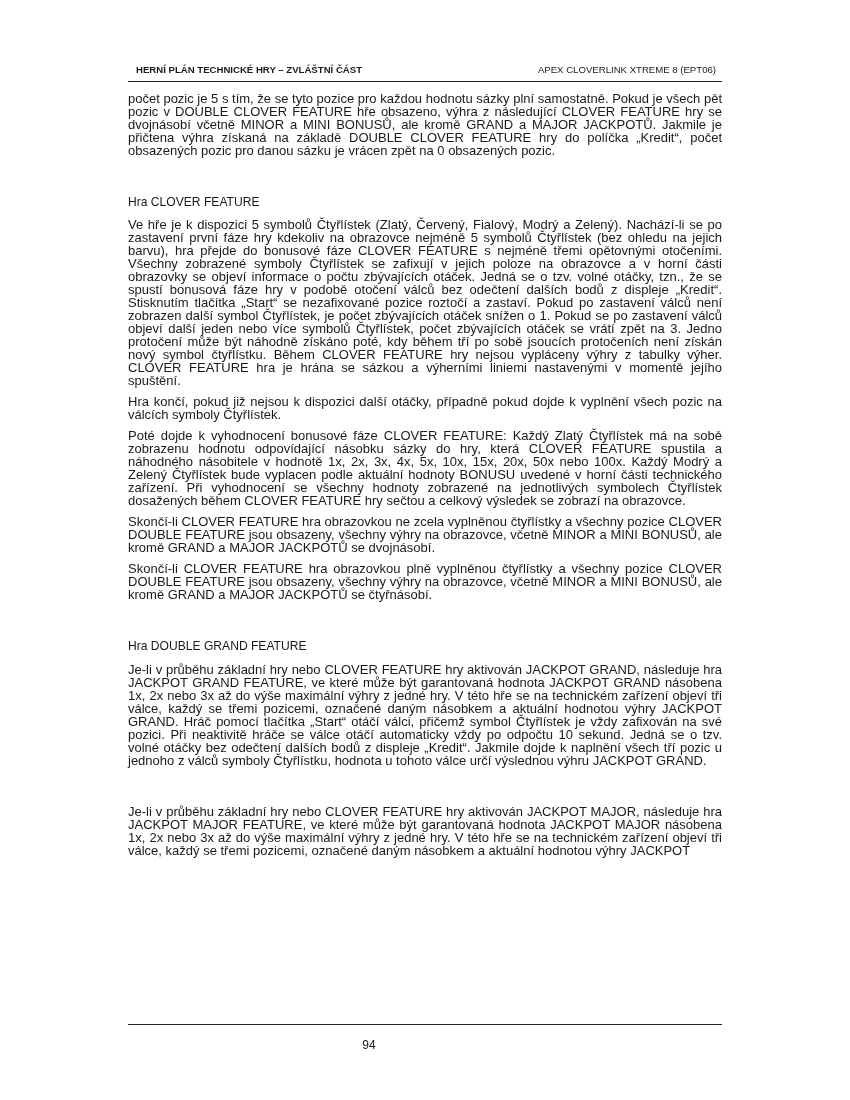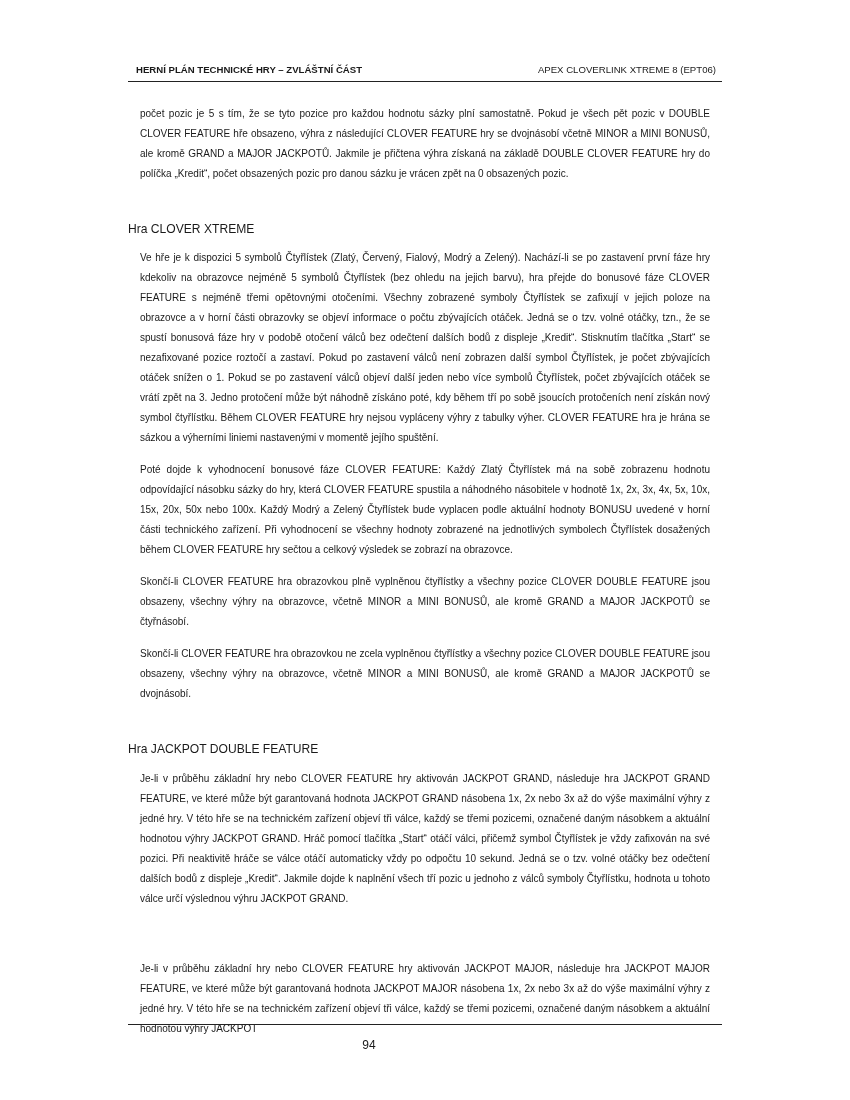--- a/index.html
+++ b/index.html
@@ -3,21 +3,21 @@
 <meta charset="utf-8">
 <style>
   html, body { margin: 0; padding: 0; background: #ffffff; }
   body { width: 850px; height: 1100px; position: relative; overflow: hidden;
          font-family: "Liberation Sans", sans-serif; color: #1a1a1a; }
   .page-header { position: absolute; left: 128px; top: 61px; width: 594px; height: 20px;
                  border-bottom: 1.5px solid #222; font-size: 9.6px; }
   .page-header .left { position: absolute; left: 8px; top: 3px; font-weight: bold; }
   .page-header .right { position: absolute; right: 6px; top: 3px; }
   .content { position: absolute; left: 128px; top: 92px; width: 594px; }
-  p { margin: 12px; font-size: 10px; line-height: 20px; text-align: justify; }
+  p { margin: 0; font-size: 13px; line-height: 13px; text-align: justify; }
   p.para { margin-bottom: 8px; }
   h2 { font-weight: normal; font-size: 12.1px; line-height: 14.3px; margin: 0 0 9px 0; }
   .gap-large { height: 30px; }
   .page-footer { position: absolute; left: 128px; top: 1024px; width: 594px;
                  border-top: 1.5px solid #222; }
   .page-number { position: absolute; left: 0; width: 738px; top: 1038px;
                  text-align: center; font-size: 12px; }
 </style>
 </head>
 <body>
@@ -26,31 +26,32 @@
   <span class="left">HERNÍ PLÁN TECHNICKÉ HRY – ZVLÁŠTNÍ ČÁST</span>
   <span class="right">APEX CLOVERLINK XTREME 8 (EPT06)</span>
 </div>
 
 <div class="content">
   <p class="para">počet pozic je 5 s tím, že se tyto pozice pro každou hodnotu sázky plní samostatně. Pokud je všech pět pozic v DOUBLE CLOVER FEATURE hře obsazeno, výhra z následující CLOVER FEATURE hry se dvojnásobí včetně MINOR a MINI BONUSŮ, ale kromě GRAND a MAJOR JACKPOTŮ. Jakmile je přičtena výhra získaná na základě DOUBLE CLOVER FEATURE hry do políčka „Kredit“, počet obsazených pozic pro danou sázku je vrácen zpět na 0 obsazených pozic.</p>
 
   <div class="gap-large"></div>
 
   <section>
-    <h2>Hra CLOVER XTREME</h2>
+    <h2>Hra CLOVER FEATURE</h2>
     <p class="para">Ve hře je k dispozici 5 symbolů Čtyřlístek (Zlatý, Červený, Fialový, Modrý a Zelený). Nachází-li se po zastavení první fáze hry kdekoliv na obrazovce nejméně 5 symbolů Čtyřlístek (bez ohledu na jejich barvu), hra přejde do bonusové fáze CLOVER FEATURE s nejméně třemi opětovnými otočeními. Všechny zobrazené symboly Čtyřlístek se zafixují v jejich poloze na obrazovce a v horní části obrazovky se objeví informace o počtu zbývajících otáček. Jedná se o tzv. volné otáčky, tzn., že se spustí bonusová fáze hry v podobě otočení válců bez odečtení dalších bodů z displeje „Kredit“. Stisknutím tlačítka „Start“ se nezafixované pozice roztočí a zastaví. Pokud po zastavení válců není zobrazen další symbol Čtyřlístek, je počet zbývajících otáček snížen o 1. Pokud se po zastavení válců objeví další jeden nebo více symbolů Čtyřlístek, počet zbývajících otáček se vrátí zpět na 3. Jedno protočení může být náhodně získáno poté, kdy během tří po sobě jsoucích protočeních není získán nový symbol čtyřlístku. Během CLOVER FEATURE hry nejsou vypláceny výhry z tabulky výher. CLOVER FEATURE hra je hrána se sázkou a výherními liniemi nastavenými v momentě jejího spuštění.</p>
+    <p class="para">Hra končí, pokud již nejsou k dispozici další otáčky, případně pokud dojde k vyplnění všech pozic na válcích symboly Čtyřlístek.</p>
     <p class="para">Poté dojde k vyhodnocení bonusové fáze CLOVER FEATURE: Každý Zlatý Čtyřlístek má na sobě zobrazenu hodnotu odpovídající násobku sázky do hry, která CLOVER FEATURE spustila a náhodného násobitele v hodnotě 1x, 2x, 3x, 4x, 5x, 10x, 15x, 20x, 50x nebo 100x. Každý Modrý a Zelený Čtyřlístek bude vyplacen podle aktuální hodnoty BONUSU uvedené v horní části technického zařízení. Při vyhodnocení se všechny hodnoty zobrazené na jednotlivých symbolech Čtyřlístek dosažených během CLOVER FEATURE hry sečtou a celkový výsledek se zobrazí na obrazovce.</p>
+    <p class="para">Skončí-li CLOVER FEATURE hra obrazovkou ne zcela vyplněnou čtyřlístky a všechny pozice CLOVER DOUBLE FEATURE jsou obsazeny, všechny výhry na obrazovce, včetně MINOR a MINI BONUSŮ, ale kromě GRAND a MAJOR JACKPOTŮ se dvojnásobí.</p>
     <p class="para">Skončí-li CLOVER FEATURE hra obrazovkou plně vyplněnou čtyřlístky a všechny pozice CLOVER DOUBLE FEATURE jsou obsazeny, všechny výhry na obrazovce, včetně MINOR a MINI BONUSŮ, ale kromě GRAND a MAJOR JACKPOTŮ se čtyřnásobí.</p>
-    <p class="para">Skončí-li CLOVER FEATURE hra obrazovkou ne zcela vyplněnou čtyřlístky a všechny pozice CLOVER DOUBLE FEATURE jsou obsazeny, všechny výhry na obrazovce, včetně MINOR a MINI BONUSŮ, ale kromě GRAND a MAJOR JACKPOTŮ se dvojnásobí.</p>
   </section>
 
   <div class="gap-large"></div>
 
   <section>
-    <h2>Hra JACKPOT DOUBLE FEATURE</h2>
+    <h2>Hra DOUBLE GRAND FEATURE</h2>
     <p class="para">Je-li v průběhu základní hry nebo CLOVER FEATURE hry aktivován JACKPOT GRAND, následuje hra JACKPOT GRAND FEATURE, ve které může být garantovaná hodnota JACKPOT GRAND násobena 1x, 2x nebo 3x až do výše maximální výhry z jedné hry. V této hře se na technickém zařízení objeví tři válce, každý se třemi pozicemi, označené daným násobkem a aktuální hodnotou výhry JACKPOT GRAND. Hráč pomocí tlačítka „Start“ otáčí válci, přičemž symbol Čtyřlístek je vždy zafixován na své pozici. Při neaktivitě hráče se válce otáčí automaticky vždy po odpočtu 10 sekund. Jedná se o tzv. volné otáčky bez odečtení dalších bodů z displeje „Kredit“. Jakmile dojde k naplnění všech tří pozic u jednoho z válců symboly Čtyřlístku, hodnota u tohoto válce určí výslednou výhru JACKPOT GRAND.</p>
   </section>
 
   <div class="gap-large"></div>
 
   <section>
     <p class="para">Je-li v průběhu základní hry nebo CLOVER FEATURE hry aktivován JACKPOT MAJOR, následuje hra JACKPOT MAJOR FEATURE, ve které může být garantovaná hodnota JACKPOT MAJOR násobena 1x, 2x nebo 3x až do výše maximální výhry z jedné hry. V této hře se na technickém zařízení objeví tři válce, každý se třemi pozicemi, označené daným násobkem a aktuální hodnotou výhry JACKPOT</p>
   </section>
 </div>
 

